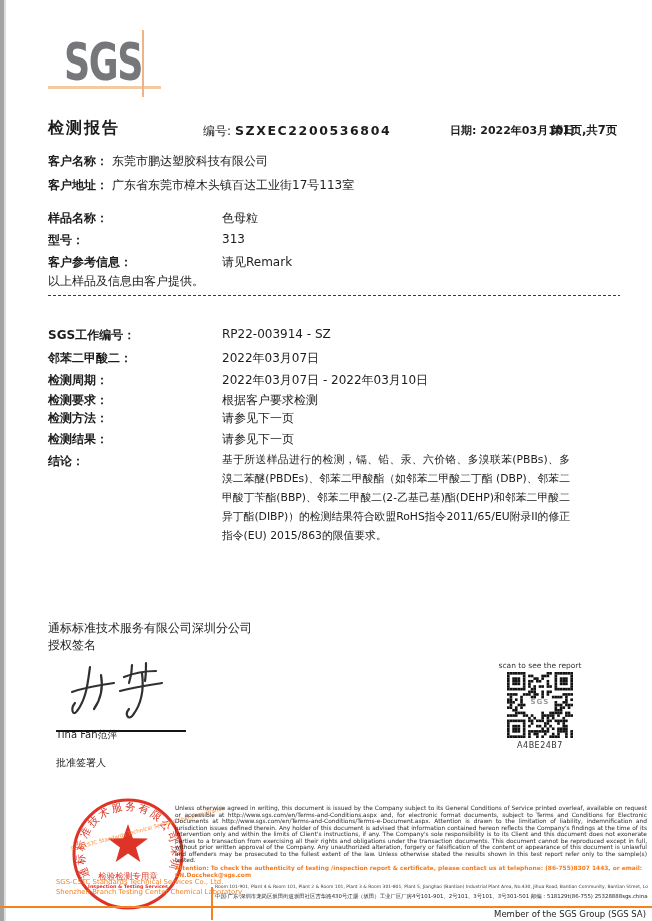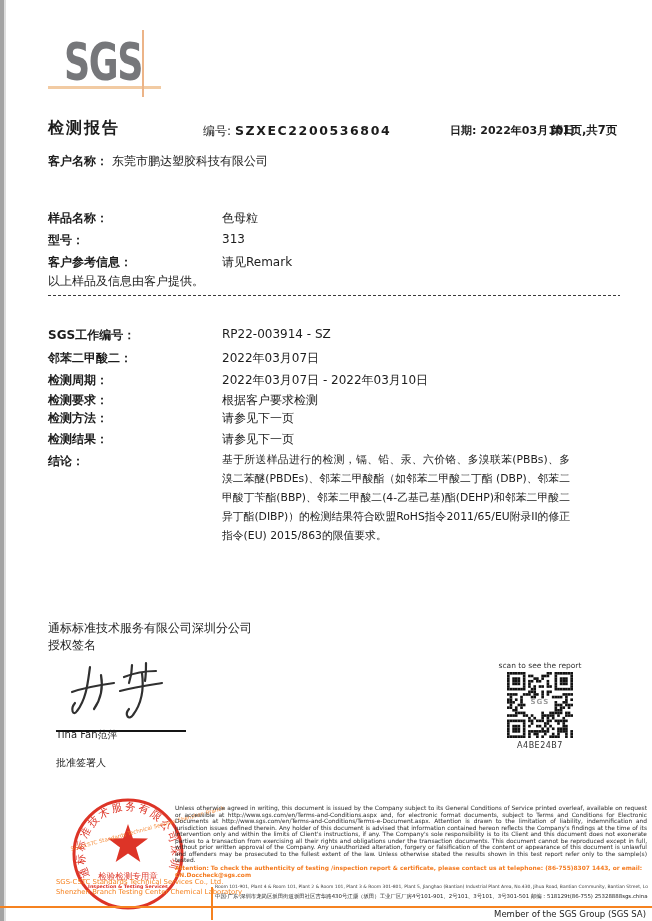--- a/index.html
+++ b/index.html
@@ -76,20 +76,24 @@
 
   <div class="abs title">检测报告</div>
   <div class="abs repno"><span>编号:</span> <b>SZXEC2200536804</b></div>
   <div class="abs hdate"><span>日期:</span> <span>2022年03月10日</span></div>
   <div class="abs hpage">第1页,共7页</div>
 
   <div class="row" style="top:153px">
     <span class="lbl">客户名称：</span>
     <span class="val near">东莞市鹏达塑胶科技有限公司</span>
   </div>
+  <div class="row" style="top:177px">
+    <span class="lbl">客户地址：</span>
+    <span class="val near">广东省东莞市樟木头镇百达工业街17号113室</span>
+  </div>
   <div class="row" style="top:210px">
     <span class="lbl">样品名称：</span>
     <span class="val">色母粒</span>
   </div>
   <div class="row" style="top:232px">
     <span class="lbl">型号：</span>
     <span class="val">313</span>
   </div>
   <div class="row" style="top:254px">
     <span class="lbl">客户参考信息：</span>
@@ -117,21 +121,21 @@
   <div class="row" style="top:410px">
     <span class="lbl">检测方法：</span>
     <span class="val">请参见下一页</span>
   </div>
   <div class="row" style="top:431px">
     <span class="lbl">检测结果：</span>
     <span class="val">请参见下一页</span>
   </div>
 
   <div class="abs concl-lbl">结论：</div>
-  <div class="abs concl">基于所送样品进行的检测，镉、铅、汞、六价铬、多溴联苯(PBBs)、多溴二苯醚(PBDEs)、邻苯二甲酸酯（如邻苯二甲酸二丁酯 (DBP)、邻苯二甲酸丁苄酯(BBP)、邻苯二甲酸二(4-乙基己基)酯(DEHP)和邻苯二甲酸二异丁酯(DIBP)）的检测结果符合欧盟RoHS指令2011/65/EU附录II的修正指令(EU) 2015/863的限值要求。</div>
+  <div class="abs concl">基于所送样品进行的检测，镉、铅、汞、六价铬、多溴联苯(PBBs)、多溴二苯醚(PBDEs)、邻苯二甲酸酯（如邻苯二甲酸二丁酯 (DBP)、邻苯二甲酸丁苄酯(BBP)、邻苯二甲酸二(2-乙基己基)酯(DEHP)和邻苯二甲酸二异丁酯(DIBP)）的检测结果符合欧盟RoHS指令2011/65/EU附录II的修正指令(EU) 2015/863的限值要求。</div>
 
   <div class="abs sig-co">通标标准技术服务有限公司深圳分公司</div>
   <div class="abs sig-auth">授权签名</div>
   <svg class="abs sig-svg" width="124" height="66" viewBox="0 0 124 66">
     <g fill="none" stroke="#1a1a1a" stroke-width="2.2" stroke-linecap="round" opacity=".9">
       <path d="M12,34 C26,29 40,27 54,25"></path>
       <path d="M30,9 C28,22 27,40 17,53 C13,59 10,51 15,45"></path>
       <path d="M41,17 C43,28 41,41 34,51"></path>
       <path d="M64,19 C74,15 86,13 96,13"></path>
       <path d="M72,7 C72,13 71,19 69,25"></path>

